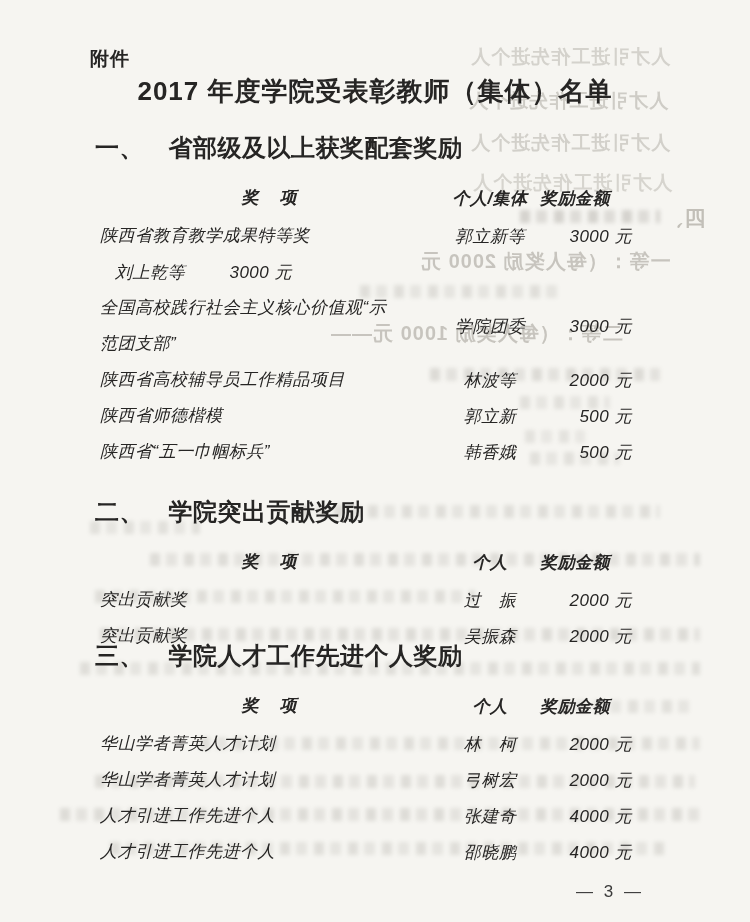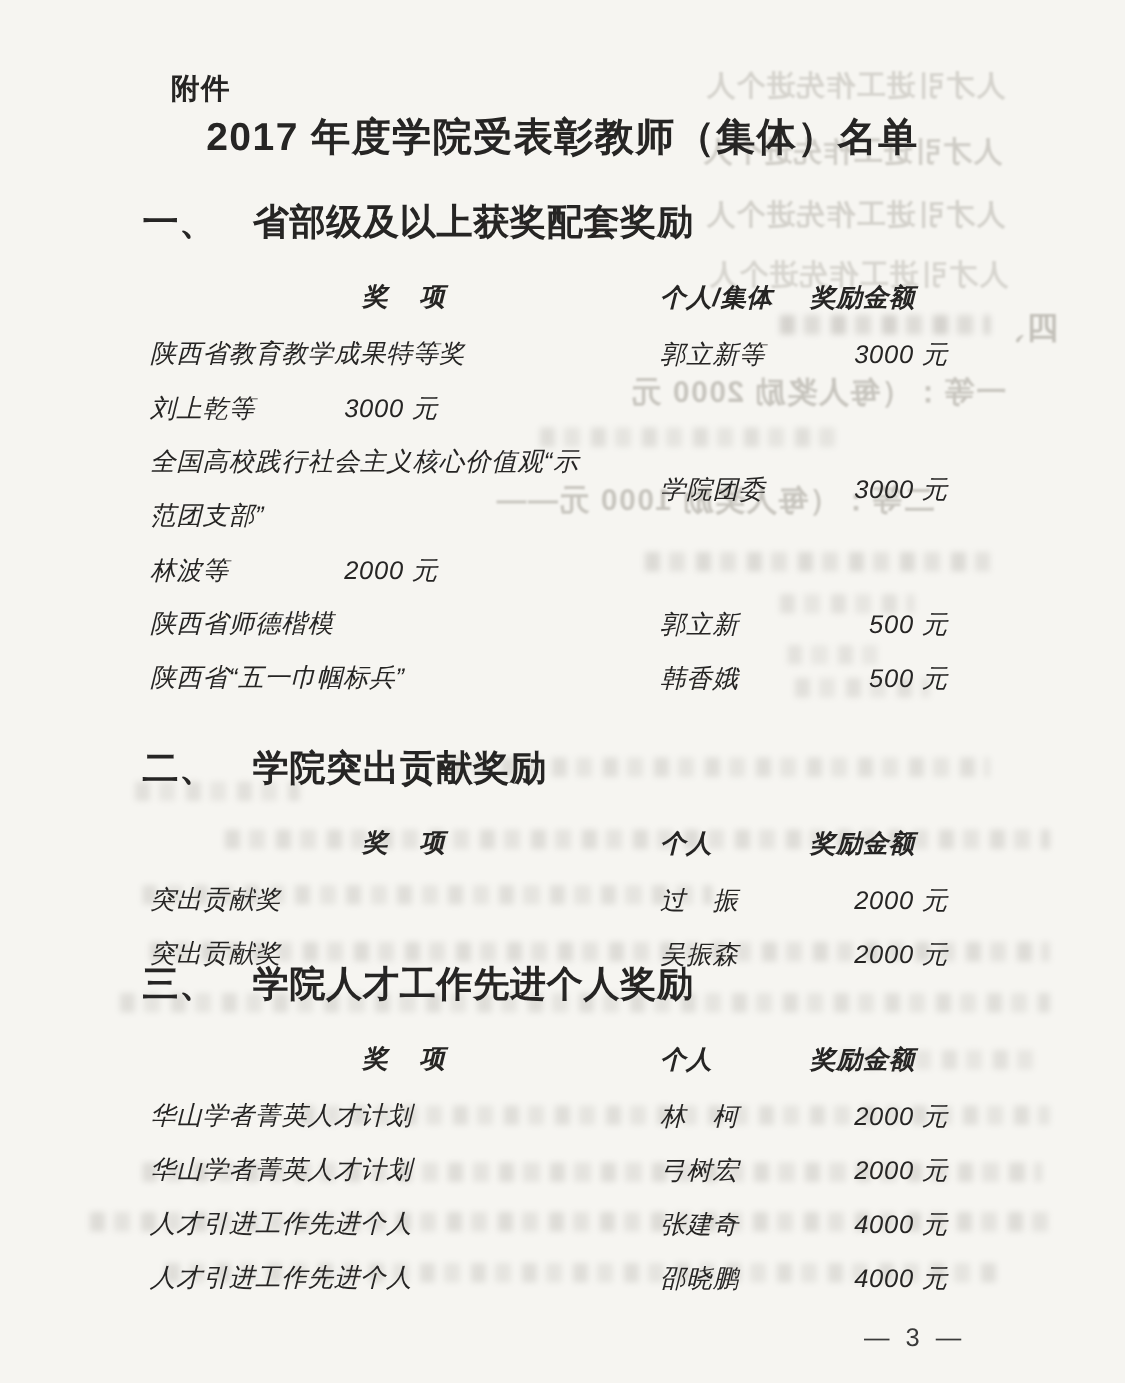--- a/index.html
+++ b/index.html
@@ -27,40 +27,40 @@
   .smudge{
     position:absolute;height:13px;
     filter:blur(2.2px);
     background:repeating-linear-gradient(90deg,
       rgba(112,108,100,.55) 0 10px, rgba(112,108,100,0) 10px 16px,
       rgba(112,108,100,.40) 16px 27px, rgba(112,108,100,0) 27px 34px);
   }
   
   .attachment{
     position:absolute;top:46px;left:90px;
-    font-size:19px;font-weight:600;letter-spacing:1px;margin-left:24px;
+    font-size:19px;font-weight:600;letter-spacing:1px;
   }
   .doc-title{
     position:absolute;top:74px;left:0;width:100%;
     margin:0;text-align:center;
     font-size:26px;font-weight:700;letter-spacing:1px;
   }
   .sec{position:absolute;left:95px;width:545px;}
   #sec1{top:132px;} #sec2{top:496px;} #sec3{top:640px;}
   .sec-heading{
     margin:0 0 14px 0;
     font-size:24px;font-weight:700;letter-spacing:.5px;
   }
   .tbl{margin-left:5px;width:532px;}
   .row{display:flex;align-items:center;min-height:36px;}
   .row.head{font-weight:700;min-height:40px;}
   .cell{font-size:17px;font-style:italic;}
   .cell.award{width:340px;line-height:36px;white-space:pre-line;letter-spacing:.5px;}
   .row.head .cell.award{text-align:center;letter-spacing:2px;}
-  .cell.person{width:100px;text-align:left;letter-spacing:.5px;}
+  .cell.person{width:100px;text-align:center;letter-spacing:.5px;}
   .cell.amount{width:92px;text-align:right;letter-spacing:.5px;}
   .row.head .cell.amount{text-align:left;}
   .page-number{
     position:absolute;top:882px;left:576px;
     font-size:17px;letter-spacing:3px;color:#3a3a3a;
   }
 </style>
 </head>
 <body>
 
@@ -115,20 +115,21 @@
             <div class="cell person">刘上乾等</div>
             <div class="cell amount">3000 元</div>
           </div>
           <div class="row">
             <div class="cell award">全国高校践行社会主义核心价值观“示
 范团支部”</div>
             <div class="cell person">学院团委</div>
             <div class="cell amount">3000 元</div>
           </div>
           <div class="row">
+            <div class="cell award">陕西省高校辅导员工作精品项目</div>
             <div class="cell person">林波等</div>
             <div class="cell amount">2000 元</div>
           </div>
           <div class="row">
             <div class="cell award">陕西省师德楷模</div>
             <div class="cell person">郭立新</div>
             <div class="cell amount">500 元</div>
           </div>
           <div class="row">
             <div class="cell award">陕西省“五一巾帼标兵”</div>

